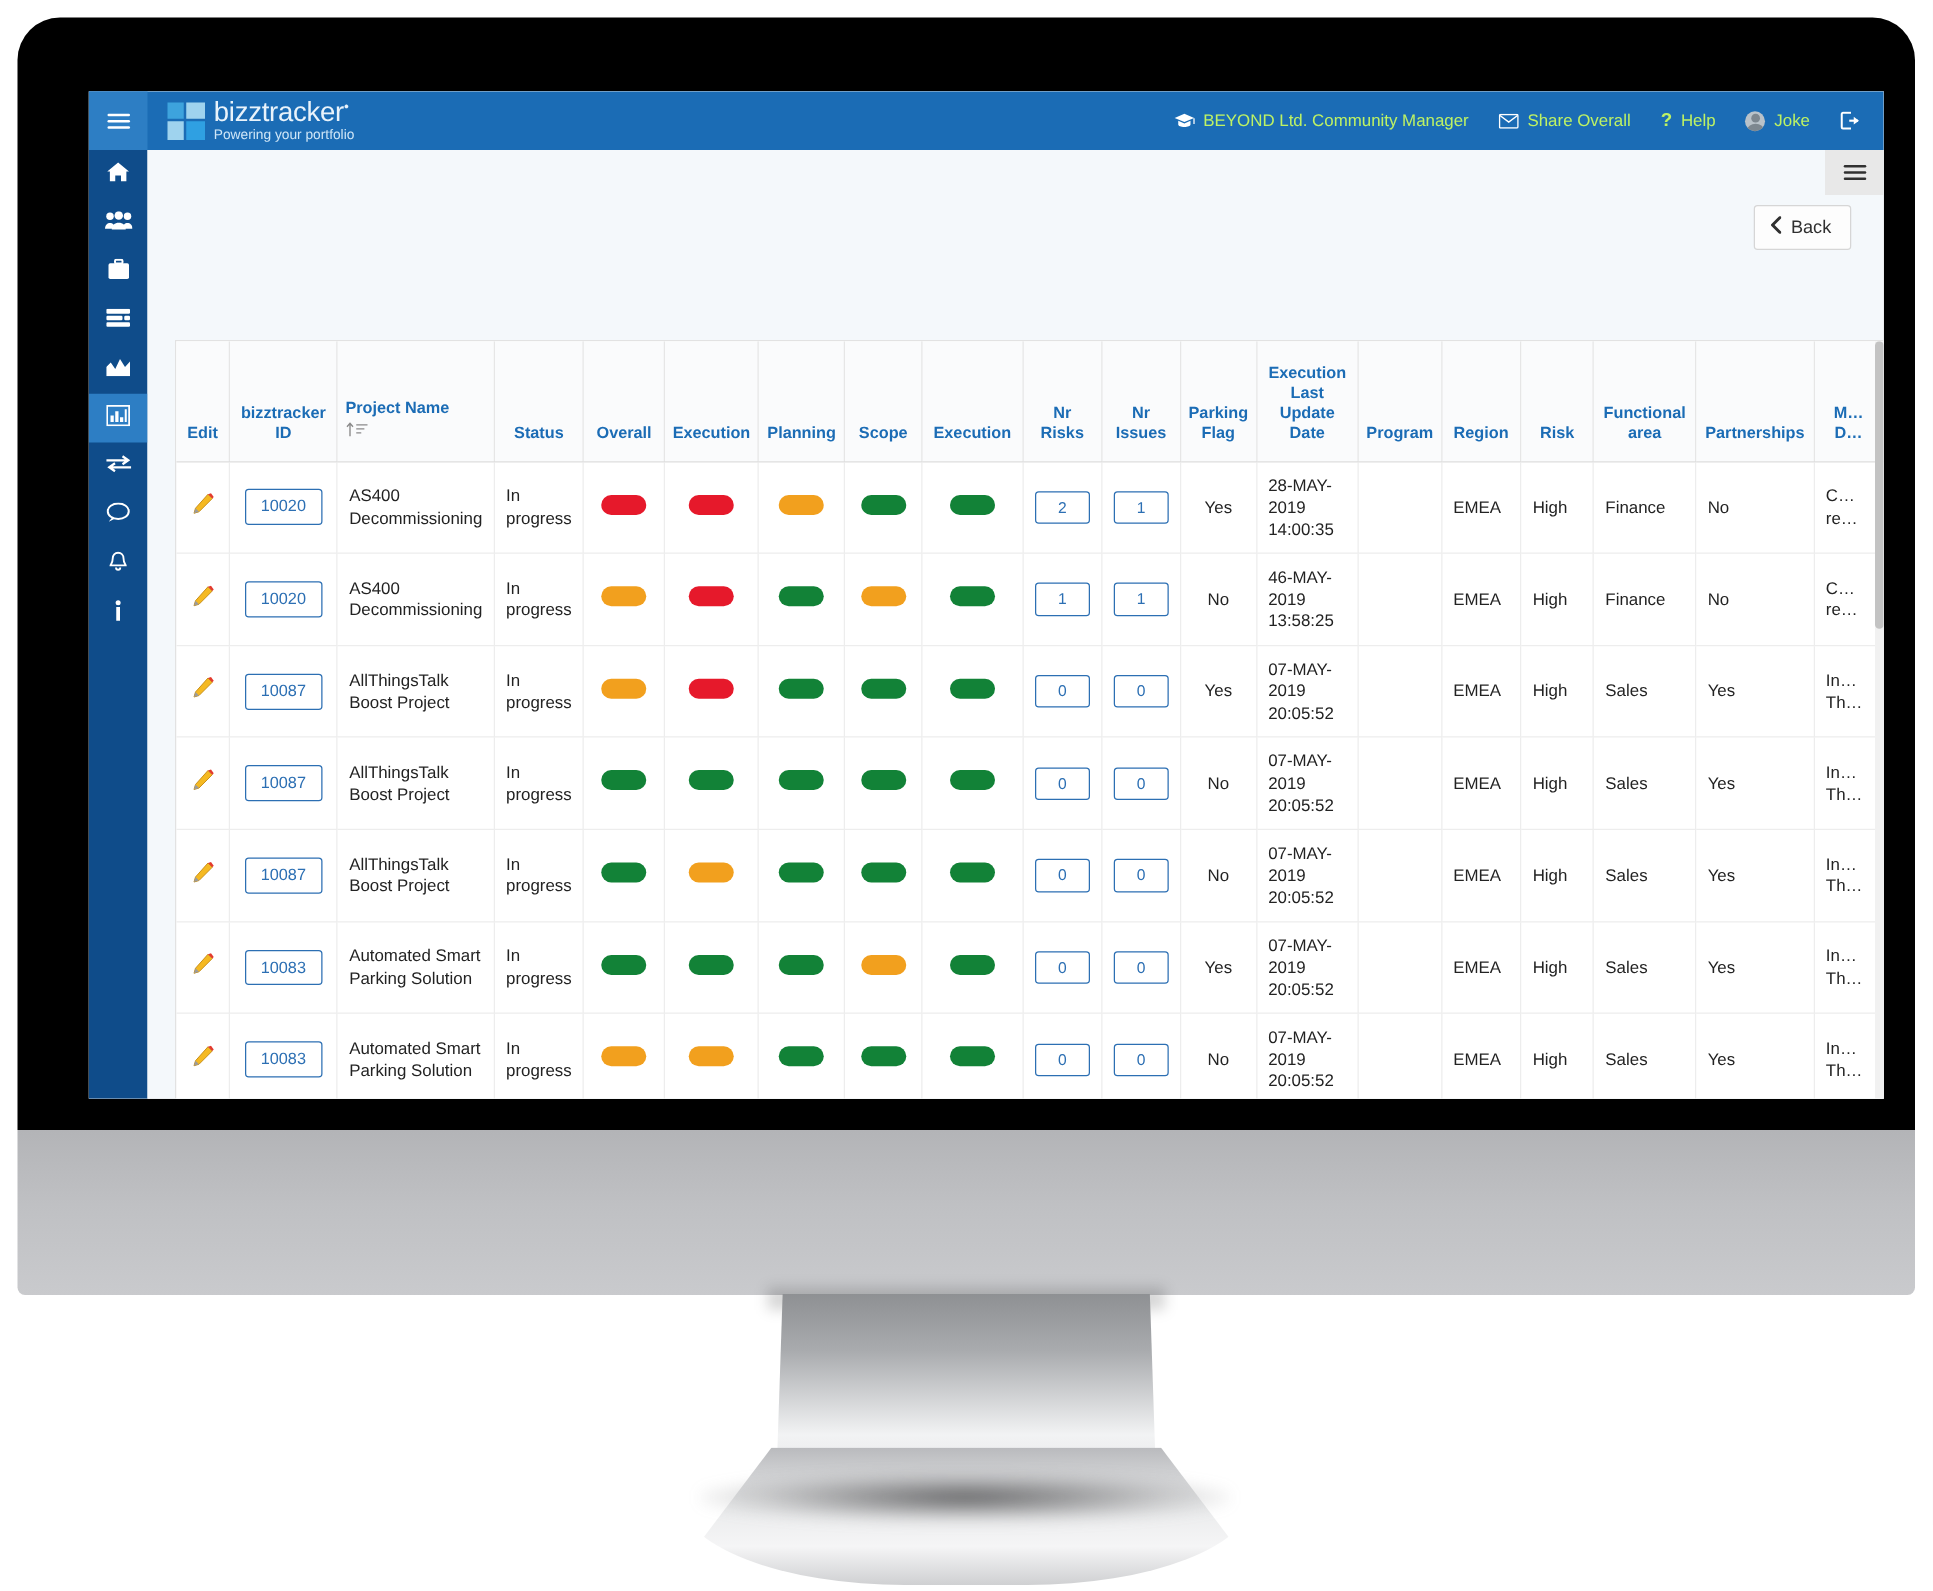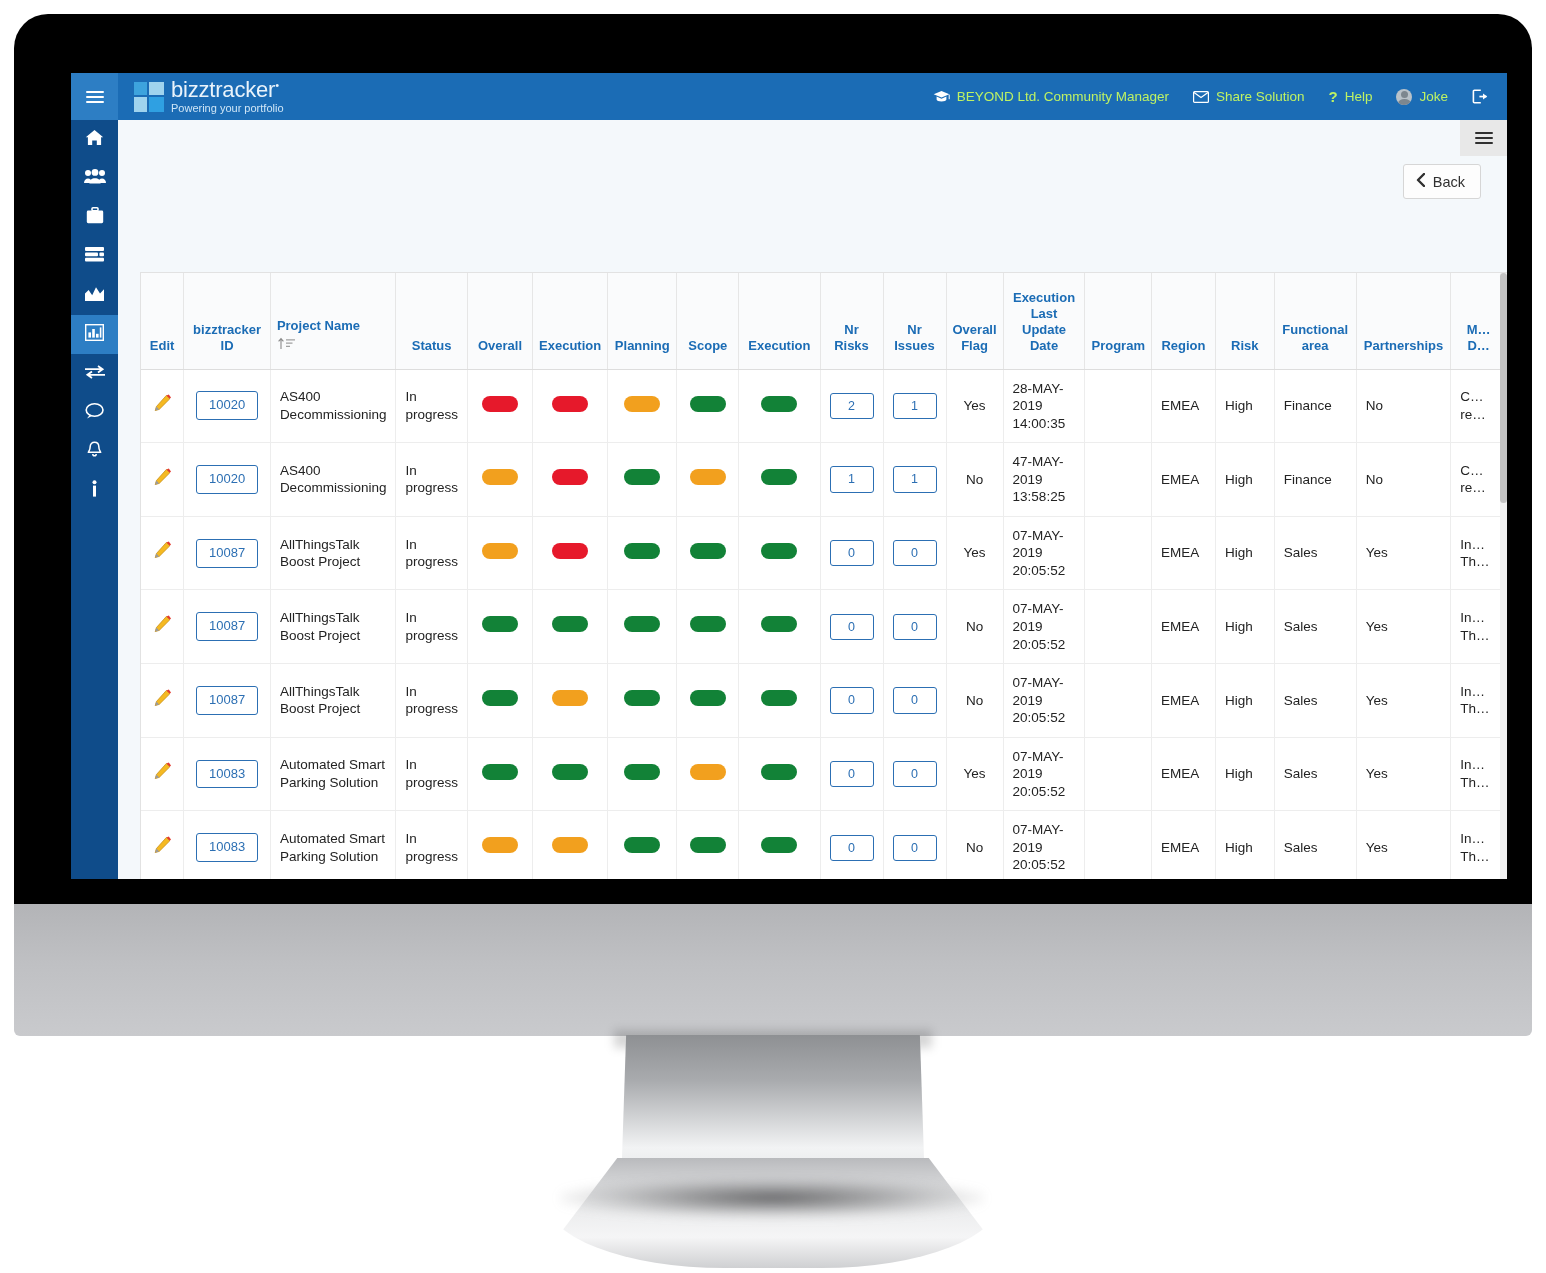--- a/index.html
+++ b/index.html
@@ -235,21 +235,21 @@
               <span>BEYOND Ltd. Community Manager</span>
             </div>
 
             <div class="tb-item">
               <span class="ic">
                 <svg width="16" height="12" viewBox="0 0 16 12">
                     <rect x="0.6" y="0.6" width="14.8" height="10.8" rx="1" fill="none" stroke="#fff" stroke-width="1.2"></rect>
                     <path d="M1 1.4 8 6.6 15 1.4" fill="none" stroke="#fff" stroke-width="1.2"></path>
                   </svg>
               </span>
-              <span>Share Solution</span>
+              <span>Share Overall</span>
             </div>
 
             <div class="tb-item">
               <span class="ic" style="font-weight:700;font-size:15px">?</span>
               <span>Help</span>
             </div>
 
             <div class="tb-item">
               <span class="avatar-dot"></span>
               <span>Joke</span>
@@ -427,21 +427,21 @@
                           <rect x="9" y="8.8" width="4" height="1" fill="#8a8a8a"></rect>
                         </svg></span></th>
                     <th>Status</th>
                     <th>Overall</th>
                     <th>Execution</th>
                     <th>Planning</th>
                     <th>Scope</th>
                     <th>Execution</th>
                     <th>Nr Risks</th>
                     <th>Nr Issues</th>
-                    <th>Overall Flag</th>
+                    <th>Parking Flag</th>
                     <th>Execution Last Update Date</th>
                     <th>Program</th>
                     <th>Region</th>
                     <th>Risk</th>
                     <th>Functional area</th>
                     <th>Partnerships</th>
                     <th>M… D…</th>
                   </tr>
               </thead>
               <tbody id="table-body">
@@ -480,21 +480,21 @@
                     <td class="l">AS400 Decommissioning</td>
                     <td class="l">In progress</td>
                     <td class="c"><span class="pill" style="background:#f2a01e"></span></td>
                     <td class="c"><span class="pill" style="background:#e6192b"></span></td>
                     <td class="c"><span class="pill" style="background:#128237"></span></td>
                     <td class="c"><span class="pill" style="background:#f2a01e"></span></td>
                     <td class="c"><span class="pill" style="background:#128237"></span></td>
                     <td class="c"><span class="numbox">1</span></td>
                     <td class="c"><span class="numbox">1</span></td>
                     <td class="c">No</td>
-                    <td class="l">47-MAY-2019 13:58:25</td>
+                    <td class="l">46-MAY-2019 13:58:25</td>
                     <td class="l"></td>
                     <td class="l">EMEA</td>
                     <td class="l">High</td>
                     <td class="l">Finance</td>
                     <td class="l">No</td>
                     <td class="l">C… re…</td>
                   </tr>
                   <tr>
                     <td class="c"><span class="edit-icon"><svg width="19" height="19" viewBox="0 0 19 19">
                           <path d="M13.4 1.4 16.8 4.8 6.2 15.4 2.2 16.6 3.4 12.6z" fill="#f5b921" stroke="#c9901a" stroke-width=".8"></path>

